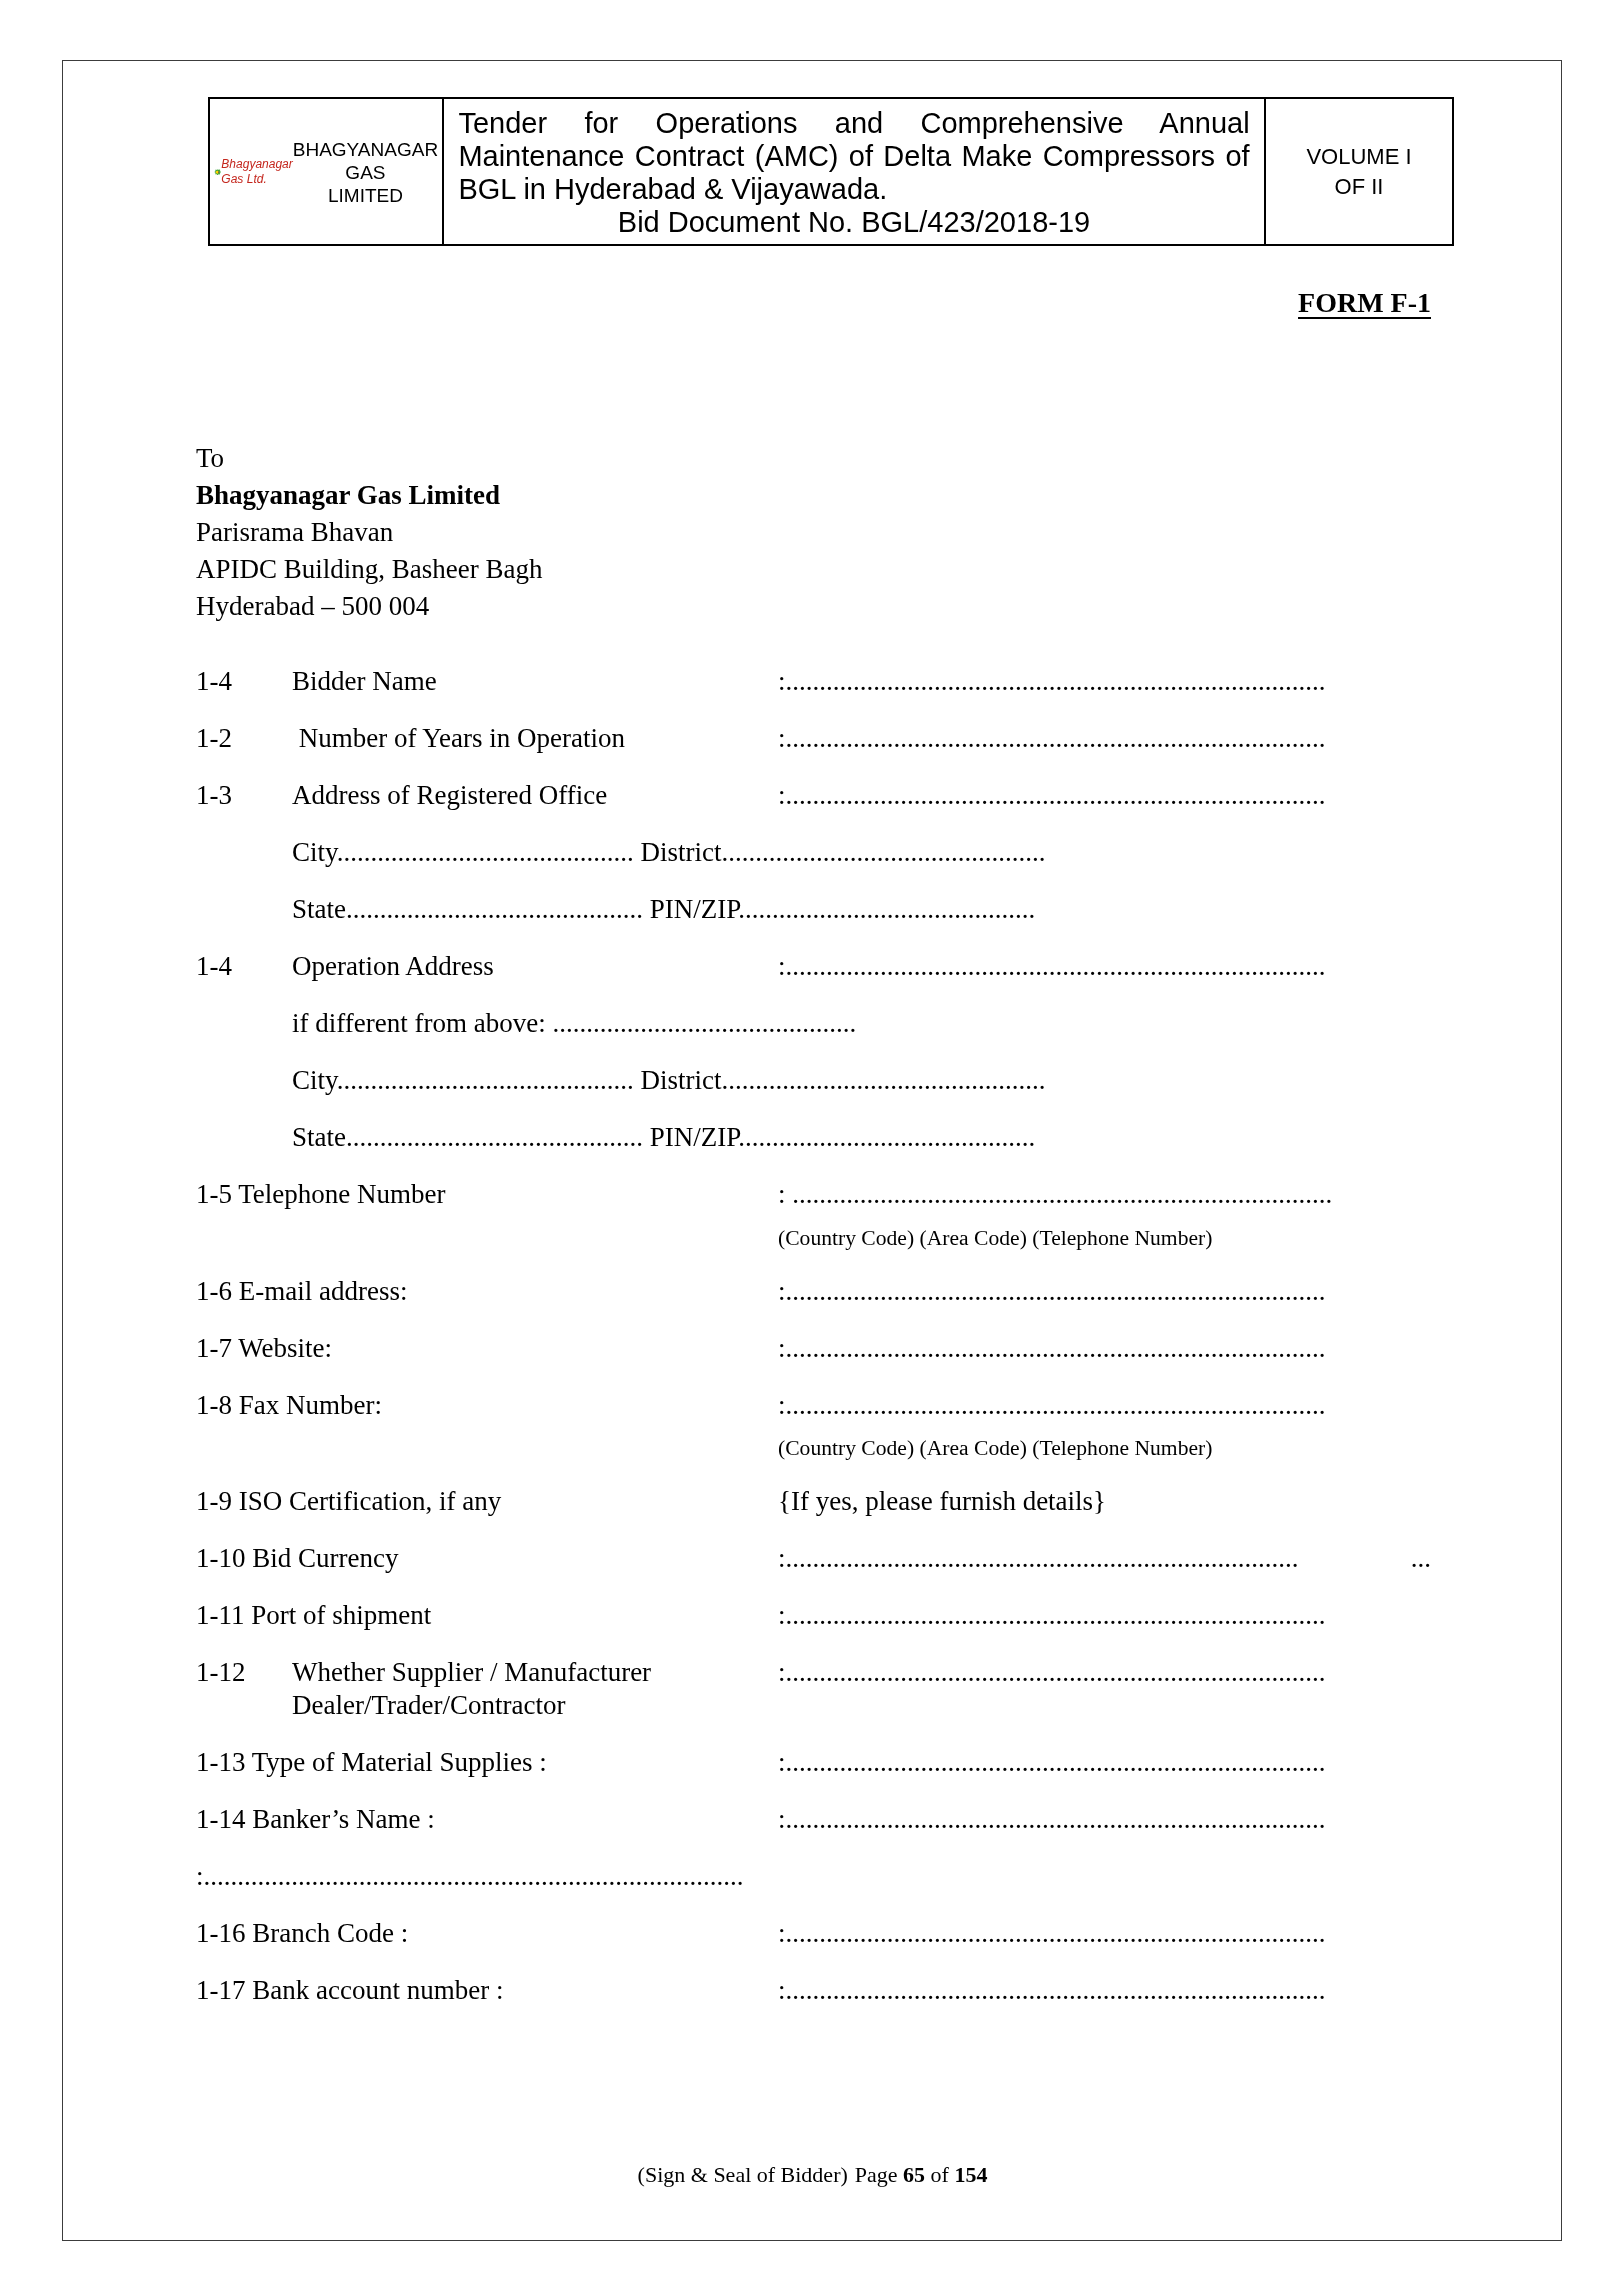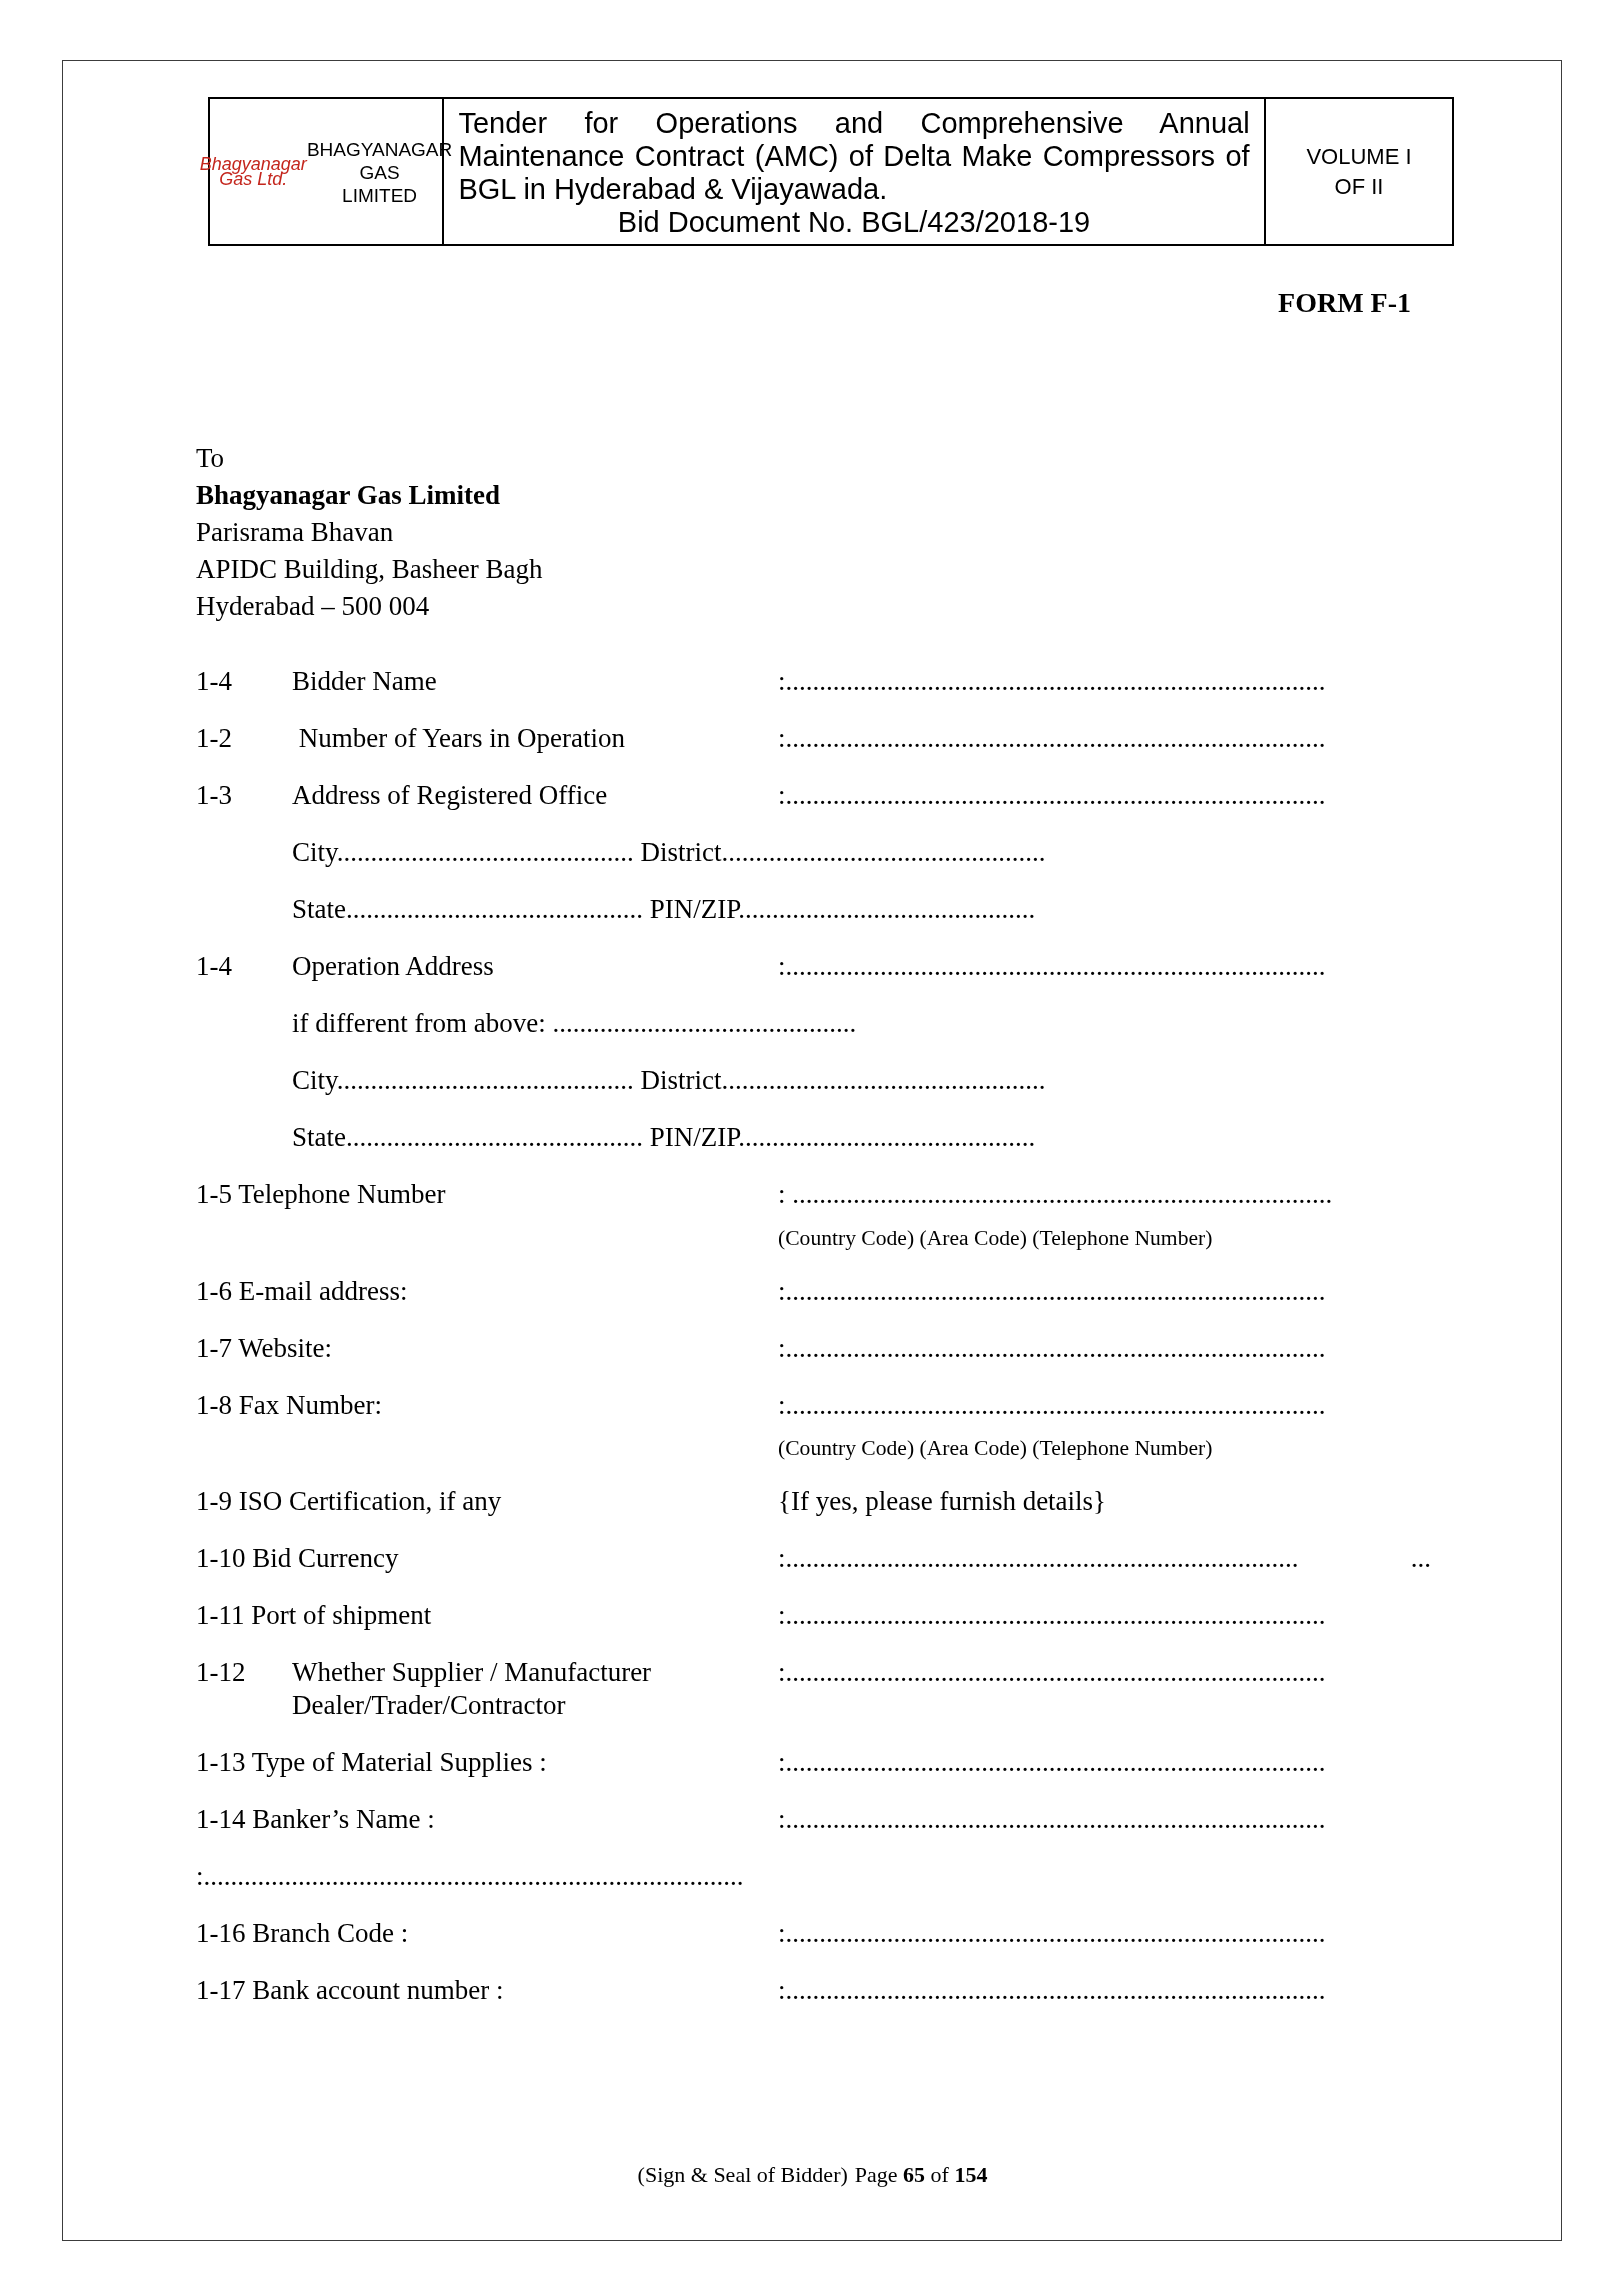--- a/index.html
+++ b/index.html
@@ -32,24 +32,24 @@
   }
   .logo-cell{
     width:234px; flex-shrink:0;
     border-right:2px solid #000;
     display:flex; flex-direction:row;
     align-items:center; justify-content:center;
     padding:5.2px 3.9px;
     box-sizing:border-box;
   }
   .logo-tagline{
-    font-size:18px; line-height:14.4px;
+    font-size:12px; line-height:14.4px;
     color:var(--logo-red,#c4261d);
     font-style:italic;
-    text-align:center;
+    text-align:left;
   }
   .logo-company{
     font-size:19px; line-height:23px;
     text-align:center;
     margin-top:1.3px;
   }
   .title-cell{
     flex:1;
     padding:7.9px 14.4px 5.2px;
     box-sizing:border-box;
@@ -66,22 +66,23 @@
     width:188px; flex-shrink:0;
     border-left:2px solid #000;
     display:flex; flex-direction:column;
     align-items:center; justify-content:center;
     font-size:22px; line-height:29.4px;
     box-sizing:border-box;
   }
   
   .form-number{
     position:absolute;
-    top:287px; right:212px;
+    top:287px; right:192px;
     font-size:28px; font-weight:bold;
+    text-decoration:underline;
     text-decoration-thickness:2px;
     text-underline-offset:4.6px;
   }
   .form-title{
     position:absolute;
     top:346px; left:0; width:100%;
     text-align:center;
     font-size:28px; font-weight:bold;
   }
   

